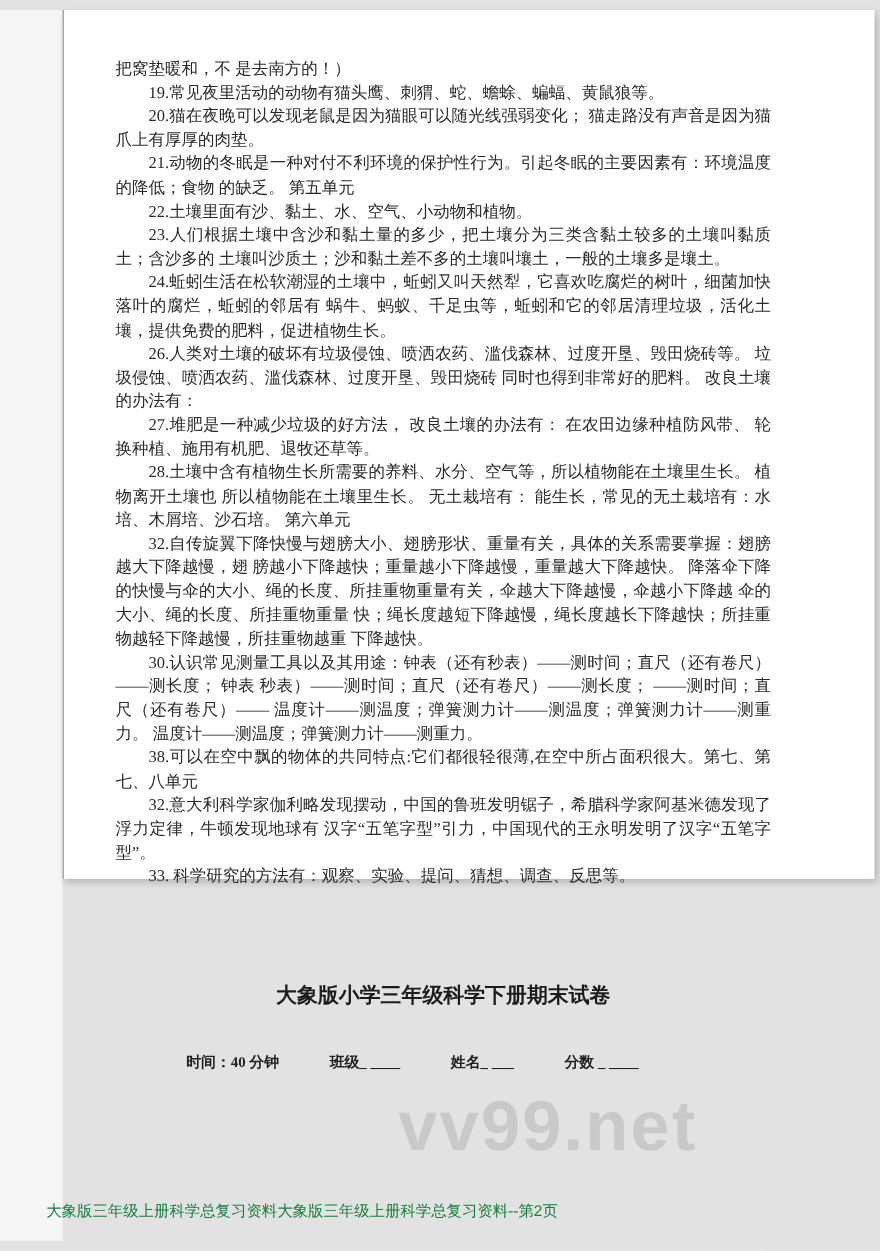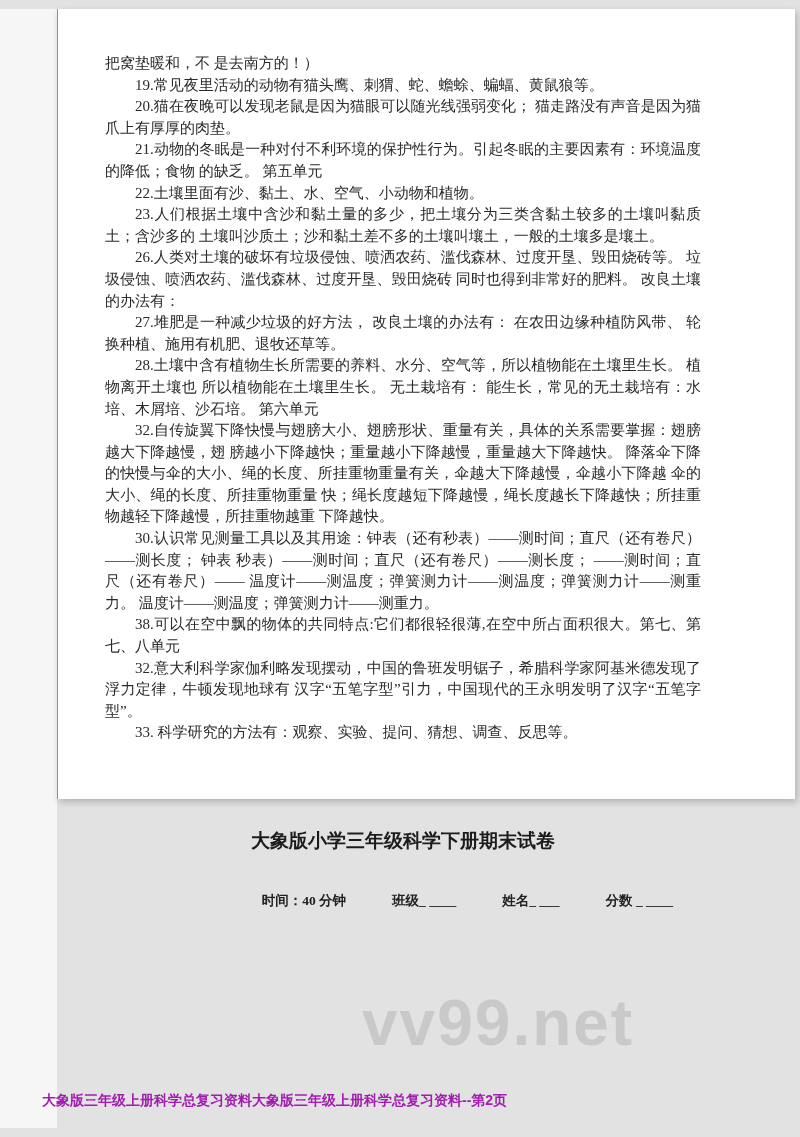--- a/index.html
+++ b/index.html
@@ -54,21 +54,21 @@
     margin-top: 84px;
     text-align: center;
     font-weight: bold;
     font-size: 19px;
     line-height: 26px;
     color: #1c1c1c;
   }
   .exam-info {
     margin-top: 36px;
     display: flex;
-    justify-content: flex-end;
+    justify-content: center;
     gap: 46px;
     font-weight: bold;
     font-size: 13.5px;
     color: #222222;
     transform: translateX(-28px);
     white-space: nowrap;
   }
   .watermark {
     position: absolute;
     left: 362px;
@@ -79,39 +79,40 @@
     line-height: 80px;
     letter-spacing: 2px;
     color: #c9c9c9;
     pointer-events: none;
   }
   .footer {
     position: absolute;
     left: 42px;
     top: 1092px;
     font-family: "Liberation Sans", "DejaVu Sans", sans-serif;
-    font-weight: bold;
+    font-weight: normal;
     font-size: 14px;
-    color: #a21caf;
+    color: #15803d;
     white-space: nowrap;
   }
 </style>
 </head>
 <body>
 
 <div class="left-strip"></div>
 
 <div class="page">
   <div class="content">
     <p class="no-indent">把窝垫暖和，不 是去南方的！）</p>
     <p>19.常见夜里活动的动物有猫头鹰、刺猬、蛇、蟾蜍、蝙蝠、黄鼠狼等。</p>
     <p>20.猫在夜晚可以发现老鼠是因为猫眼可以随光线强弱变化； 猫走路没有声音是因为猫爪上有厚厚的肉垫。</p>
     <p>21.动物的冬眠是一种对付不利环境的保护性行为。引起冬眠的主要因素有：环境温度的降低；食物 的缺乏。 第五单元</p>
     <p>22.土壤里面有沙、黏土、水、空气、小动物和植物。</p>
     <p>23.人们根据土壤中含沙和黏土量的多少，把土壤分为三类含黏土较多的土壤叫黏质土；含沙多的 土壤叫沙质土；沙和黏土差不多的土壤叫壤土，一般的土壤多是壤土。</p>
+    <p>24.蚯蚓生活在松软潮湿的土壤中，蚯蚓又叫天然犁，它喜欢吃腐烂的树叶，细菌加快落叶的腐烂，蚯蚓的邻居有 蜗牛、蚂蚁、千足虫等，蚯蚓和它的邻居清理垃圾，活化土壤，提供免费的肥料，促进植物生长。</p>
     <p>26.人类对土壤的破坏有垃圾侵蚀、喷洒农药、滥伐森林、过度开垦、毁田烧砖等。 垃圾侵蚀、喷洒农药、滥伐森林、过度开垦、毁田烧砖 同时也得到非常好的肥料。 改良土壤的办法有：</p>
     <p>27.堆肥是一种减少垃圾的好方法， 改良土壤的办法有： 在农田边缘种植防风带、 轮换种植、施用有机肥、退牧还草等。</p>
     <p>28.土壤中含有植物生长所需要的养料、水分、空气等，所以植物能在土壤里生长。 植物离开土壤也 所以植物能在土壤里生长。 无土栽培有： 能生长，常见的无土栽培有：水培、木屑培、沙石培。 第六单元</p>
     <p>32.自传旋翼下降快慢与翅膀大小、翅膀形状、重量有关，具体的关系需要掌握：翅膀越大下降越慢，翅 膀越小下降越快；重量越小下降越慢，重量越大下降越快。 降落伞下降的快慢与伞的大小、绳的长度、所挂重物重量有关，伞越大下降越慢，伞越小下降越 伞的大小、绳的长度、所挂重物重量 快；绳长度越短下降越慢，绳长度越长下降越快；所挂重物越轻下降越慢，所挂重物越重 下降越快。</p>
     <p>30.认识常见测量工具以及其用途：钟表（还有秒表）——测时间；直尺（还有卷尺）——测长度； 钟表 秒表）——测时间；直尺（还有卷尺）——测长度； ——测时间；直尺（还有卷尺）—— 温度计——测温度；弹簧测力计——测温度；弹簧测力计——测重力。 温度计——测温度；弹簧测力计——测重力。</p>
     <p>38.可以在空中飘的物体的共同特点:它们都很轻很薄,在空中所占面积很大。第七、第七、八单元</p>
     <p>32.意大利科学家伽利略发现摆动，中国的鲁班发明锯子，希腊科学家阿基米德发现了浮力定律，牛顿发现地球有 汉字“五笔字型”引力，中国现代的王永明发明了汉字“五笔字型”。</p>
     <p>33. 科学研究的方法有：观察、实验、提问、猜想、调查、反思等。</p>
 
     <div class="exam-title">大象版小学三年级科学下册期末试卷</div>

